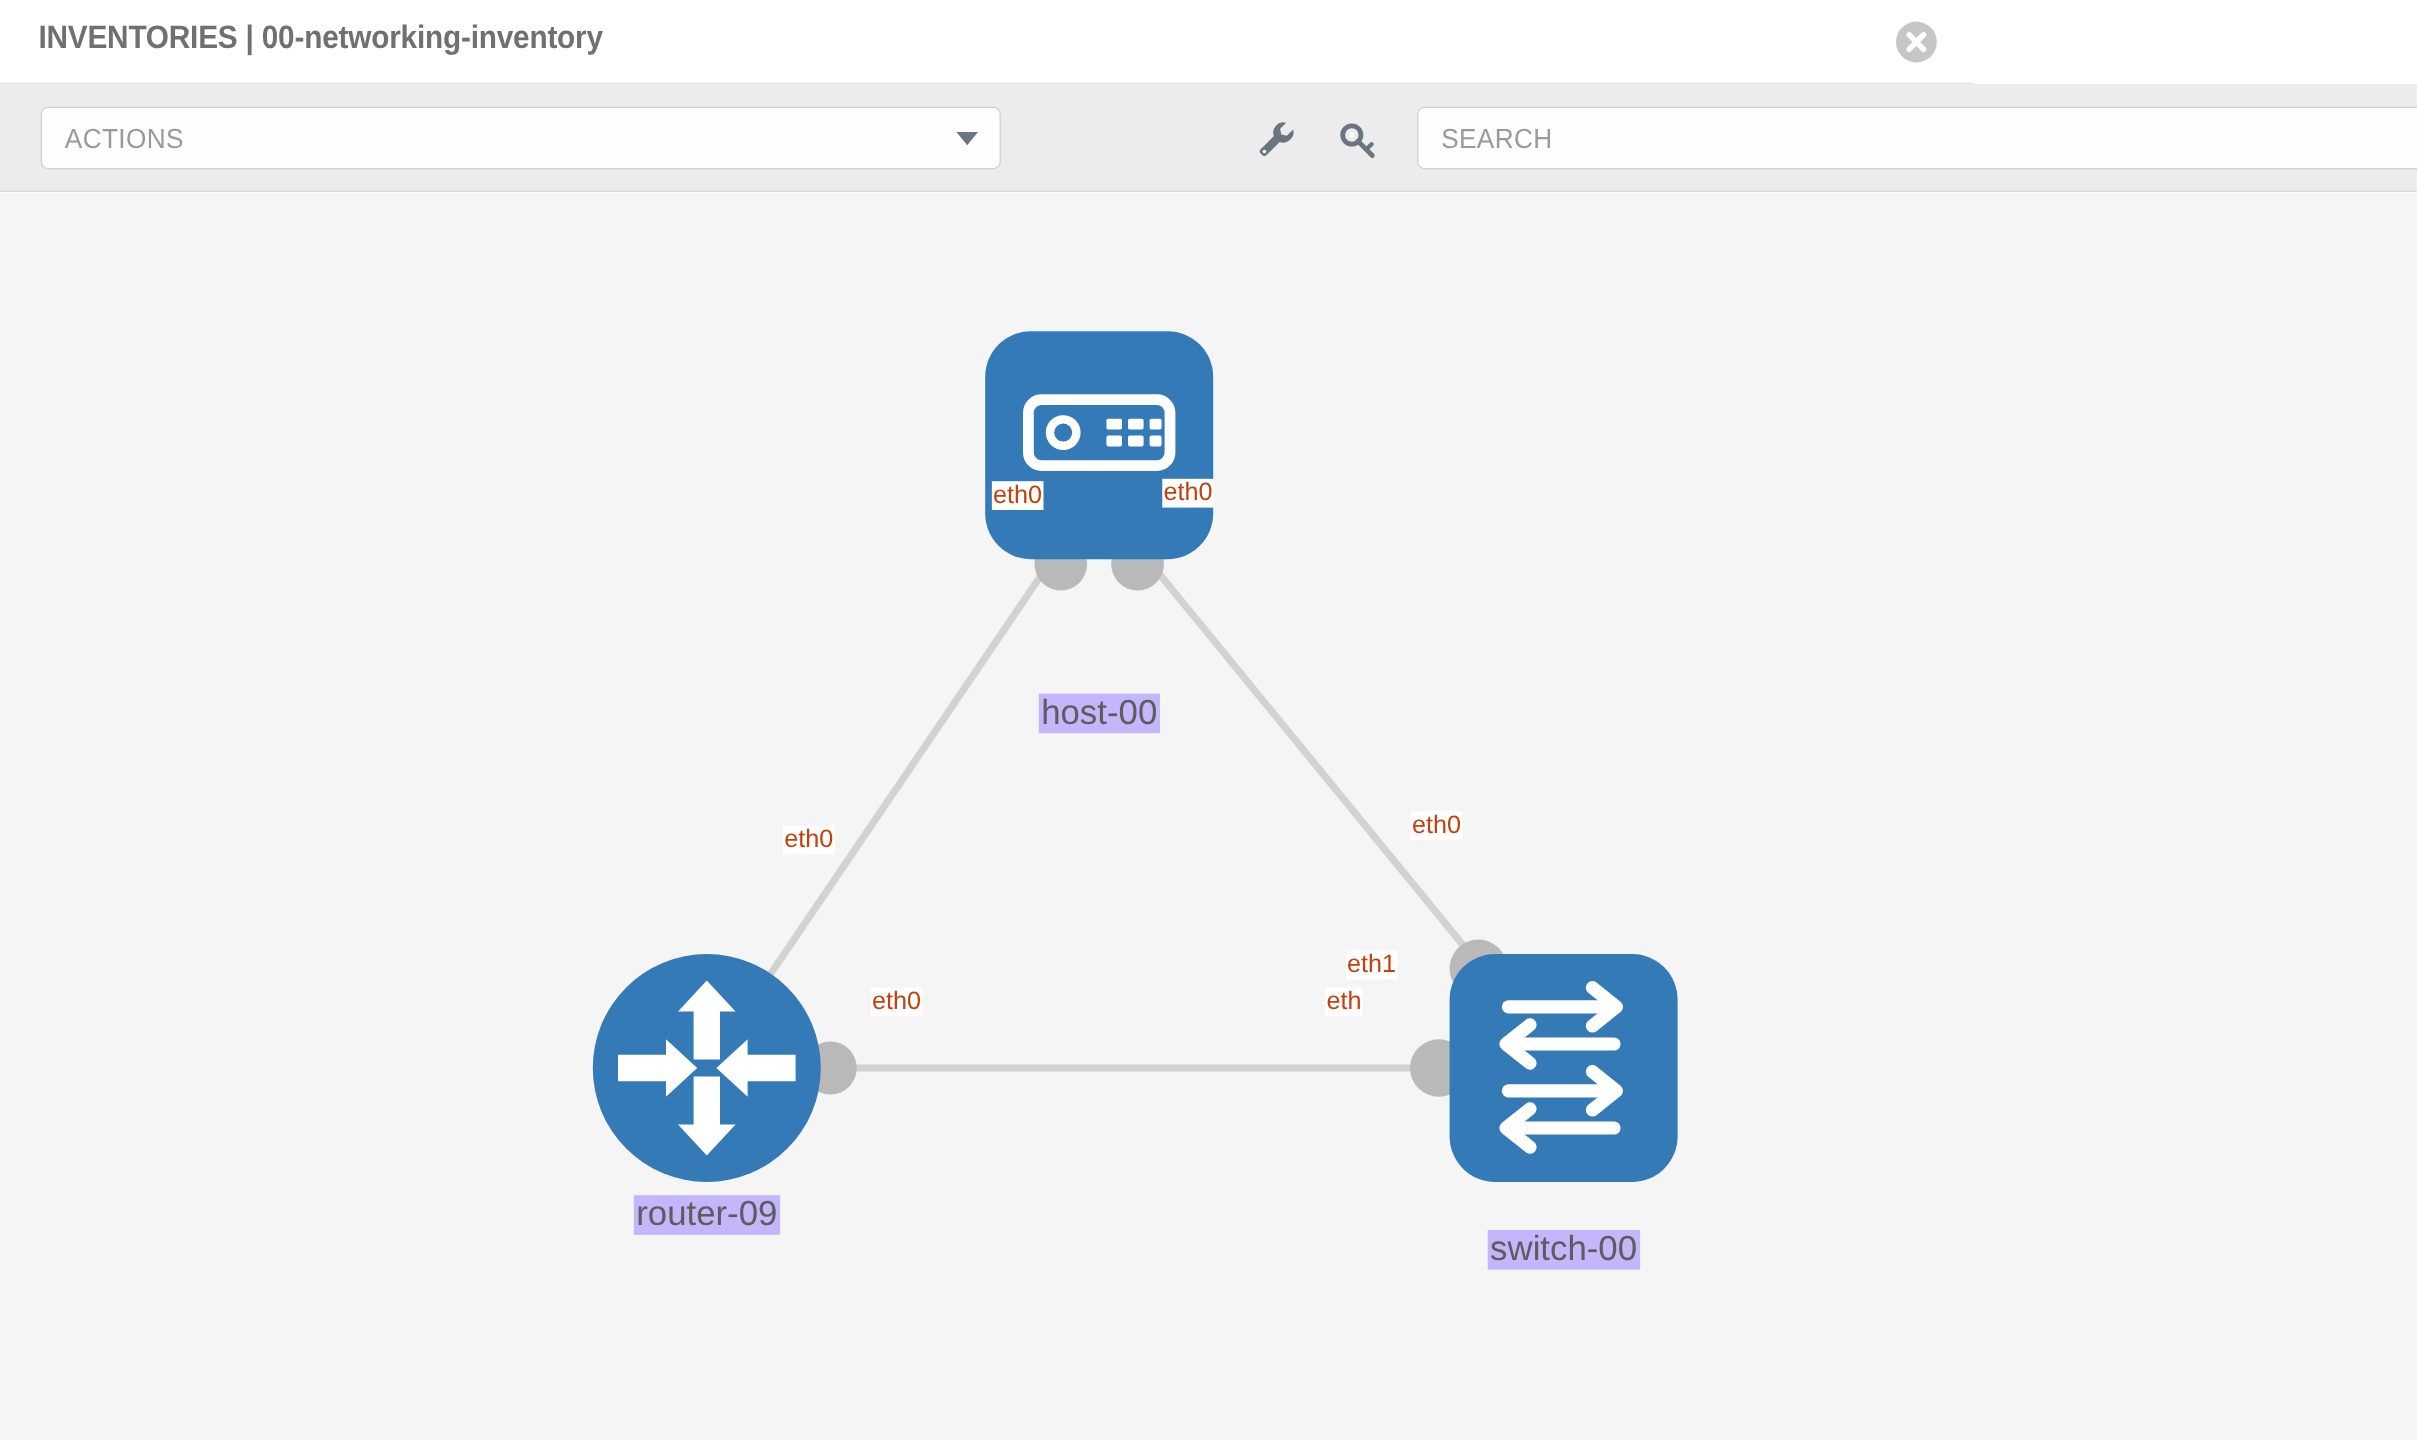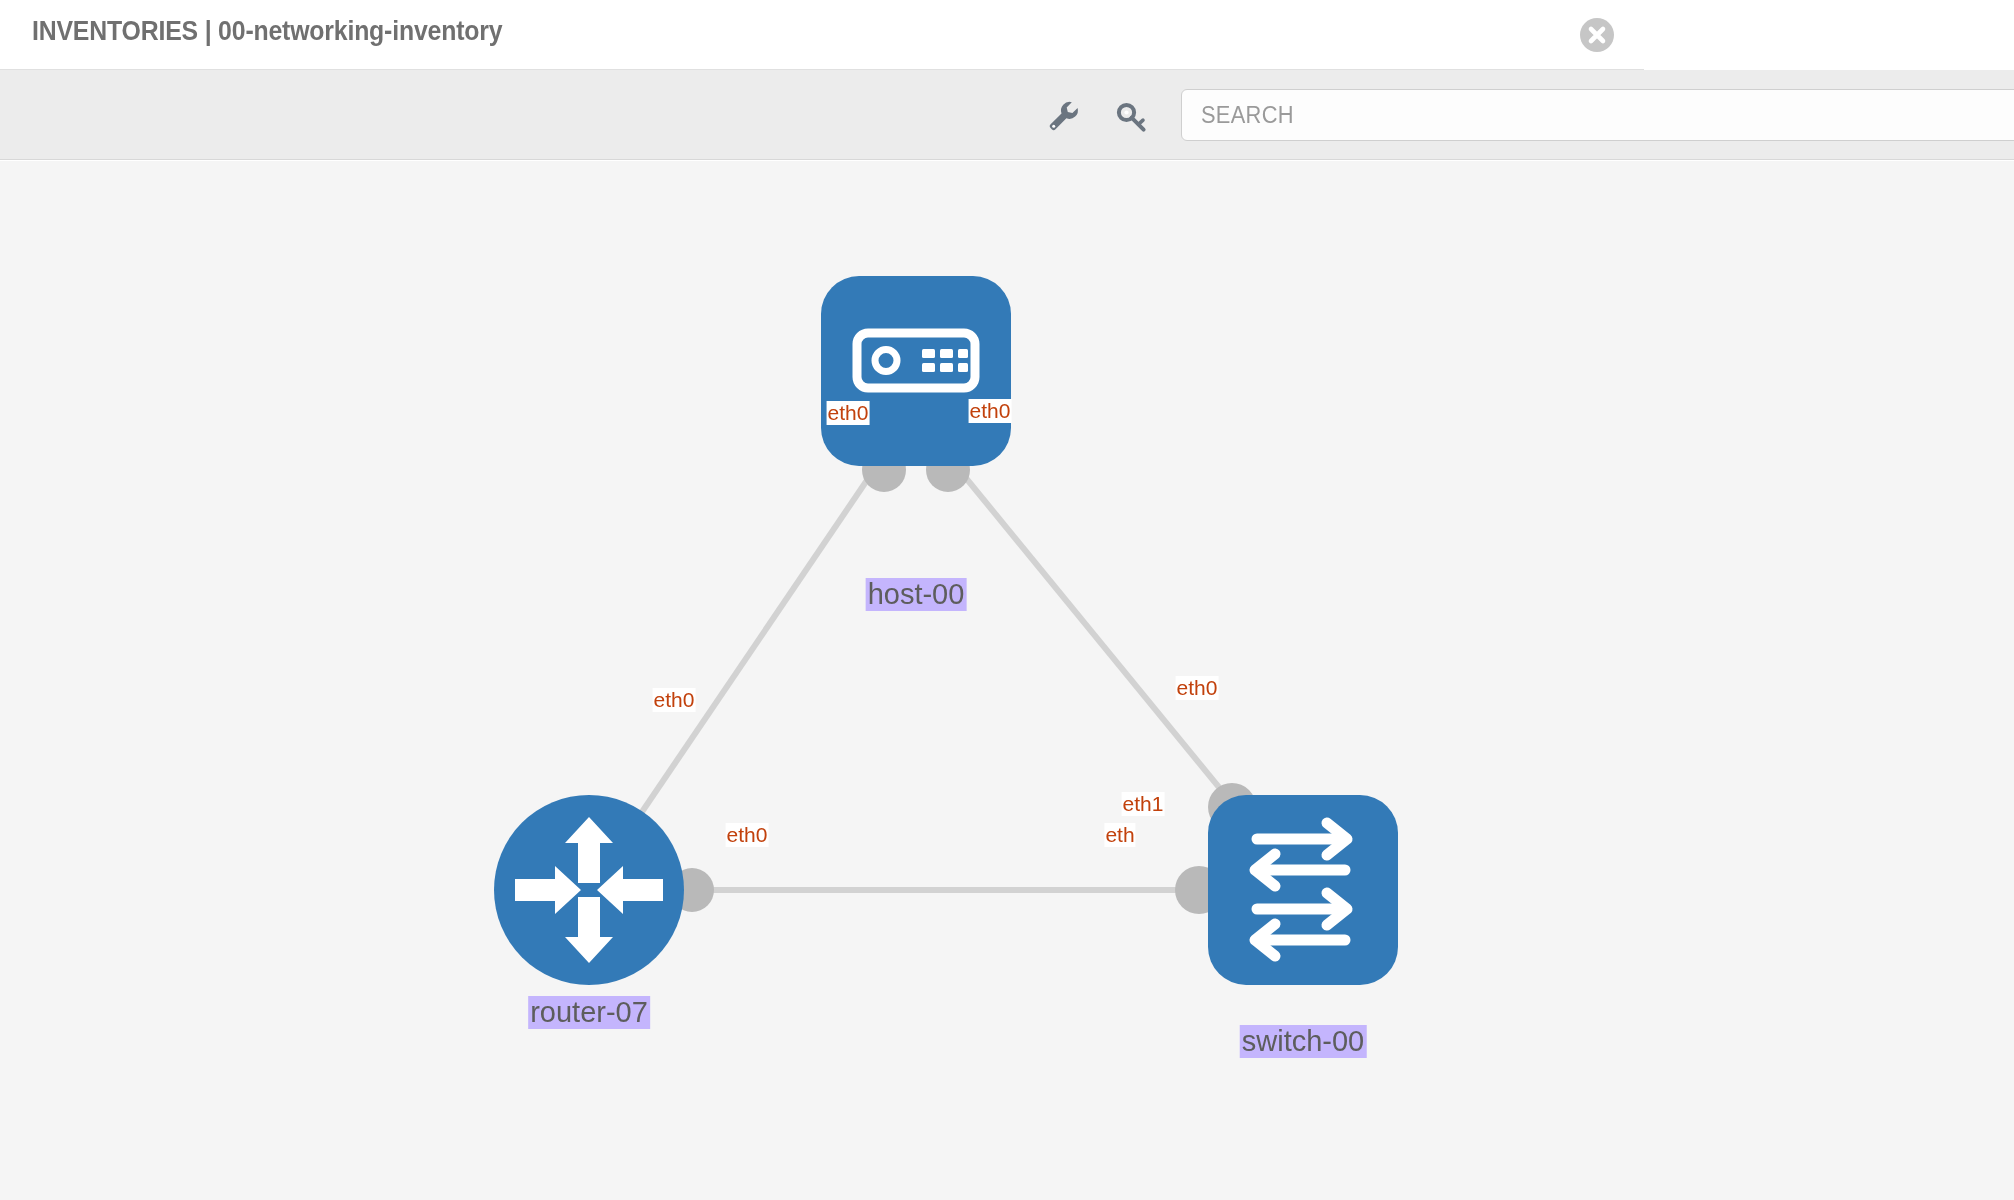--- a/index.html
+++ b/index.html
@@ -144,20 +144,24 @@
 
   <div id="close-button">
     <svg viewBox="0 0 34 34" xmlns="http://www.w3.org/2000/svg">
       <path d="M11 11 L23 23 M23 11 L11 23" stroke="#ffffff" stroke-width="4.6" stroke-linecap="round" fill="none"></path>
     </svg>
   </div>
 </div>
 
 <div id="toolbar">
 
+  <div class="field" id="actions-field">
+    <span class="field-text">ACTIONS</span>
+    <span class="field-caret"></span>
+  </div>
 
   <div class="tool-icon" id="wrench-icon">
     <svg viewBox="0 0 36 36" xmlns="http://www.w3.org/2000/svg">
       <path d="M26.8 4.2 a8.6 8.6 0 0 0 -10.3 11.2 L5.6 26.3 a2.6 2.6 0 0 0 0 3.7 l1.2 1.2 a2.6 2.6 0 0 0 3.7 0 L21.4 20.3 a8.6 8.6 0 0 0 11.2 -10.4 l-5.2 5.2 -4.6 -1.1 -1.1 -4.6 z" fill="#6b7580"></path>
       <circle cx="8.7" cy="28.3" r="1.5" fill="#ffffff"></circle>
     </svg>
   </div>
 
   <div class="tool-icon" id="key-icon">
     <svg viewBox="0 0 36 36" xmlns="http://www.w3.org/2000/svg">
@@ -242,16 +246,16 @@
 
   <div class="edge-label" style="left:848px;  top:240px;">eth0</div>
   <div class="edge-label" style="left:990px;  top:238px;">eth0</div>
   <div class="edge-label" style="left:674px;  top:527px;">eth0</div>
   <div class="edge-label" style="left:1197px; top:515px;">eth0</div>
   <div class="edge-label" style="left:747px;  top:662px;">eth0</div>
   <div class="edge-label" style="left:1120px; top:662px;">eth</div>
   <div class="edge-label" style="left:1143px; top:631px;">eth1</div>
 
   <div class="node-label" style="left:916px;  top:417px;">host-00</div>
-  <div class="node-label" style="left:589px;  top:835px;">router-07</div>
+  <div class="node-label" style="left:589px;  top:835px;">router-09</div>
   <div class="node-label" style="left:1303px; top:832px;margin-top:32px;">switch-00</div>
 
 </div>
 
 </body></html>

